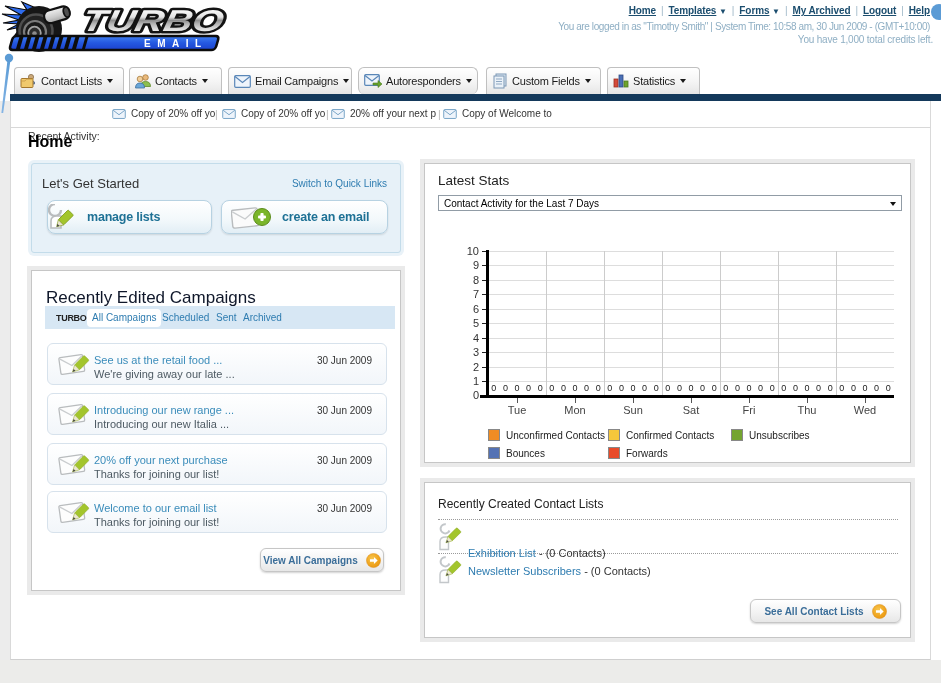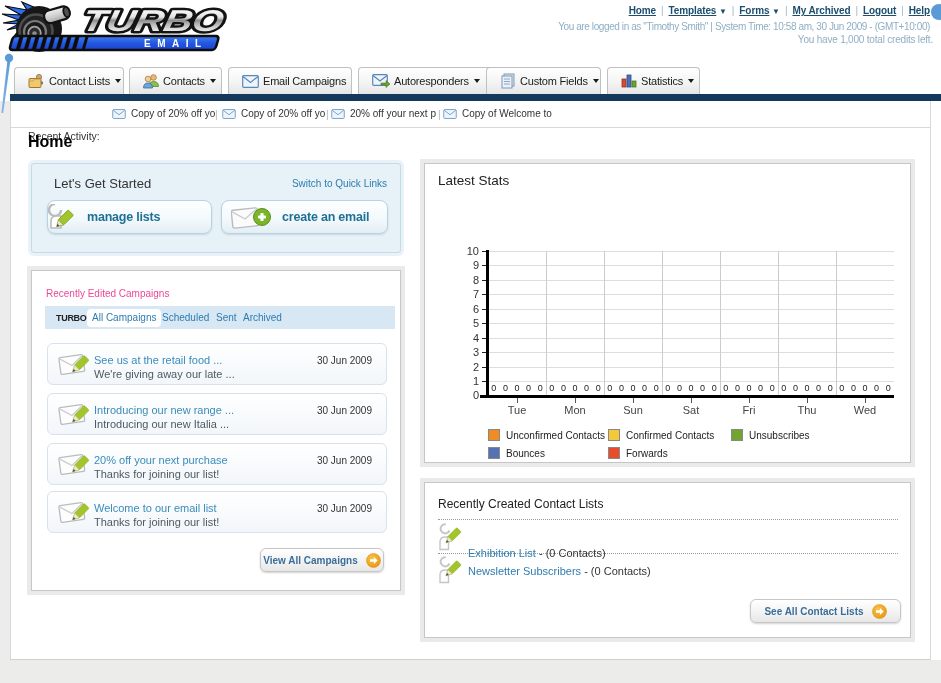--- a/index.html
+++ b/index.html
@@ -11,21 +11,21 @@
 #toplinks { top:5px; right:11px; font-size:10px; letter-spacing:-0.1px; color:#b9cdd9; white-space:nowrap; }
 #toplinks a { color:#1b4d6e; text-decoration:underline; font-weight:bold; }
 #toplinks .arr { color:#1b4d6e; font-size:8px; }
 #toplinks .sp { color:#9fb8c8; padding:0 5px; font-weight:normal; }
 #sysline { top:21px; right:11px; font-size:10px; letter-spacing:-0.4px; color:#8fafc4; }
 #credline { top:34px; right:8px; font-size:10px; letter-spacing:-0.2px; color:#8fafc4; }
 #tr-dot { top:4px; right:-6px; width:16px; height:16px; border-radius:50%; background:#5b9bd5; }
 
 
 #tabrow { top:67px; left:10px; width:931px; height:27px; }
-.tab { position:absolute; top:0; height:27px; background:linear-gradient(#ffffff,#f4f4f4 55%,#e6e6e6); border:1px solid #c0c0c0; border-bottom:none; border-radius:4px 4px 0 0; display:flex; align-items:center; padding:0 0 0 13px; font-size:11px; letter-spacing:-0.2px; overflow:hidden; color:#1a1a1a; white-space:nowrap; }
+.tab { position:absolute; top:0; height:27px; background:linear-gradient(#ffffff,#f4f4f4 55%,#e6e6e6); border:1px solid #c0c0c0; border-bottom:none; border-radius:4px 4px 0 0; display:flex; align-items:center; padding:0 0 0 5px; font-size:11px; letter-spacing:-0.2px; overflow:hidden; color:#1a1a1a; white-space:nowrap; }
 .tab svg { margin-right:4px; flex:0 0 auto; }
 .tab .caret { margin-left:5px; width:0; height:0; border-left:3.5px solid transparent; border-right:3.5px solid transparent; border-top:4px solid #1a1a1a; }
 #navybar { top:94px; left:10px; width:931px; height:7px; background:#14395b; }
 
 
 #shell { top:101px; left:10px; width:921px; height:559px; background:#fff; border-left:1px solid #d9d9d9; border-right:1px solid #d9d9d9; border-bottom:1px solid #cfcfcf; }
 #graybottom { top:660px; left:0; width:941px; height:23px; background:#ececea; }
 
 
 #recentrow { top:104px; left:10px; width:921px; height:23px; font-size:10.5px; color:#333; }
@@ -36,28 +36,28 @@
 .rsep { position:absolute; top:4px; color:#bbb; }
 #recentline { top:127px; left:10px; width:921px; height:1px; background:#d8d8d8; }
 
 #home-h { top:133px; left:28px; font-size:16px; font-weight:bold; color:#000; }
 
 
 .bluebox { background:#e7f1f8; border:1px solid #c3dcea; border-radius:3px; box-shadow:0 0 0 3px #e9f2f8; }
 .whitebox { background:#fff; border:1px solid #c6c6c6; box-shadow:0 0 0 4px #eaeaea; }
 
 #getstarted { top:163px; left:31px; width:370px; height:90px; }
-#gs-title { top:176px; left:54px; font-size:13px; color:#333; }
+#gs-title { top:176px; left:42px; font-size:13px; color:#333; }
 #gs-link { top:178px; left:0px; width:387px; text-align:right; font-size:10px; }
 a.blue { color:#2e7cb0; text-decoration:none; }
 .bigbtn { position:absolute; top:200px; height:34px; background:linear-gradient(#ffffff,#f2f8fb 60%,#e2eef5); border:1px solid #b7d2e2; border-radius:8px; box-shadow:0 1px 2px rgba(0,0,0,0.12); display:flex; align-items:center; font-size:12.5px; letter-spacing:-0.2px; font-weight:bold; color:#1e7195; }
 .bigbtn svg { margin-right:9px; flex:0 0 auto; }
 
 #recedited { top:270px; left:31px; width:370px; height:321px; }
-#re-title { top:288px; left:46px; font-size:10px; color:#ec4899; }
+#re-title { top:288px; left:46px; font-size:17px; color:#0f172a; }
 #showbar { top:306px; left:45px; width:350px; height:23px; background:#d7e7f4; font-size:10px; }
 #showbar .showlbl { position:absolute; left:11px; top:7px; font-size:9px; letter-spacing:-0.3px; font-weight:bold; color:#222; }
 #showbar .pill { position:absolute; left:42px; top:3px; height:18px; line-height:18px; padding:0 5px; background:#fff; border-radius:4px; color:#2e7cb0; }
 #showbar a.t { position:absolute; top:6px; color:#2e7cb0; text-decoration:none; }
 .camprow { position:absolute; left:47px; width:340px; height:42px; background:linear-gradient(#ffffff,#f2f6fa); border:1px solid #d7e2ec; border-radius:6px; }
 .camprow .cicon { position:absolute; left:10px; top:7px; }
 .camprow .t1 { position:absolute; left:46px; top:10px; font-size:11px; color:#3a8cba; }
 .camprow .t2 { position:absolute; left:46px; top:24px; font-size:11px; color:#4d5a63; }
 .camprow .dt { position:absolute; right:14px; top:11px; font-size:10px; color:#333; }
 .pillbtn { position:absolute; height:24px; white-space:nowrap; background:linear-gradient(#ffffff,#f3f3f3 55%,#e7e7e7); border:1px solid #c6c6c6; border-radius:6px; box-shadow:0 1px 2px rgba(0,0,0,0.18); display:flex; align-items:center; justify-content:center; font-size:10px; font-weight:bold; color:#3b6e99; }
@@ -168,21 +168,21 @@
     <div class="tab" style="left:119px; width:93px;"><svg width="16" height="16" viewBox="0 0 16 16">
           <circle cx="10.5" cy="4.5" r="2.8" fill="#e9b97c" stroke="#a87b3c" stroke-width="0.8"></circle>
           <path d="M5.5 13.5 Q5.5 8.5 10.5 8.5 Q15.5 8.5 15.5 13.5 Z" fill="#8cbf4f" stroke="#5e8a2a" stroke-width="0.8"></path>
           <circle cx="5" cy="6" r="2.8" fill="#f2cf9a" stroke="#a87b3c" stroke-width="0.8"></circle>
           <path d="M0.5 15 Q0.5 10 5 10 Q9.5 10 9.5 15 Z" fill="#6aa7d8" stroke="#3c6e9e" stroke-width="0.8"></path>
         </svg>Contacts <span class="caret"></span></div>
     <div class="tab" style="left:218px; width:124px;"><svg width="17" height="13" viewBox="0 0 17 13">
           <rect x="0.7" y="0.7" width="15.6" height="11.6" rx="1" fill="#eef4fb" stroke="#5a87b8" stroke-width="1.2"></rect>
           <path d="M1 1.5 L8.5 7.5 L16 1.5" fill="none" stroke="#5a87b8" stroke-width="1.2"></path>
         </svg>Email Campaigns <span class="caret"></span></div>
-    <div class="tab" style="left:348px; width:134px;"><svg width="18" height="14" viewBox="0 0 18 14">
+    <div class="tab" style="left:348px; width:120px;border-radius:6px;"><svg width="18" height="14" viewBox="0 0 18 14">
           <rect x="0.7" y="0.7" width="14.6" height="10.6" rx="1" fill="#eef4fb" stroke="#5a87b8" stroke-width="1.2"></rect>
           <path d="M1 1.5 L8 7 L15 1.5" fill="none" stroke="#5a87b8" stroke-width="1.2"></path>
           <path d="M9 9 L14 9 L14 6.5 L18 10 L14 13.5 L14 11 L9 11 Z" fill="#67a42c" stroke="#4a7a1e" stroke-width="0.6"></path>
         </svg>Autoresponders <span class="caret"></span></div>
     <div class="tab" style="left:476px; width:115px;"><svg width="16" height="16" viewBox="0 0 16 16">
           <rect x="4" y="1" width="10" height="12" fill="#dde8f2" stroke="#7d98b5" stroke-width="1"></rect>
           <rect x="2" y="3" width="10" height="12" fill="#eaf1f8" stroke="#7d98b5" stroke-width="1"></rect>
           <g stroke="#8fa8c2" stroke-width="1">
             <line x1="4" y1="6" x2="10" y2="6"></line>
             <line x1="4" y1="8.5" x2="10" y2="8.5"></line>
@@ -341,20 +341,24 @@
             <stop offset="0.6" stop-color="#efa41e"></stop>
             <stop offset="1" stop-color="#e8920f"></stop>
           </radialGradient>
         </defs>
         <circle cx="8.5" cy="8.5" r="8" fill="url(#og)" stroke="#d8860c" stroke-width="0.5"></circle>
         <path d="M4.5 7.2 L9 7.2 L9 4.6 L13.2 8.5 L9 12.4 L9 9.8 L4.5 9.8 Z" fill="#fff"></path>
       </svg></div>
 
   <div class="abs whitebox" id="latest"></div>
   <div class="abs" id="ls-title">Latest Stats</div>
+  <div class="abs" id="ls-select">
+      <span class="txt">Contact Activity for the Last 7 Days</span>
+      <span class="sarr"></span>
+    </div>
   <div class="abs" id="chart">
     <svg width="487" height="205" viewBox="0 0 487 205">
 
       <g stroke="#dddddd" stroke-width="1">
         <line x1="64" y1="36.5" x2="470" y2="36.5"></line>
         <line x1="64" y1="50.5" x2="470" y2="50.5"></line>
         <line x1="64" y1="65.5" x2="470" y2="65.5"></line>
         <line x1="64" y1="79.5" x2="470" y2="79.5"></line>
         <line x1="64" y1="94.5" x2="470" y2="94.5"></line>
         <line x1="64" y1="108.5" x2="470" y2="108.5"></line>

